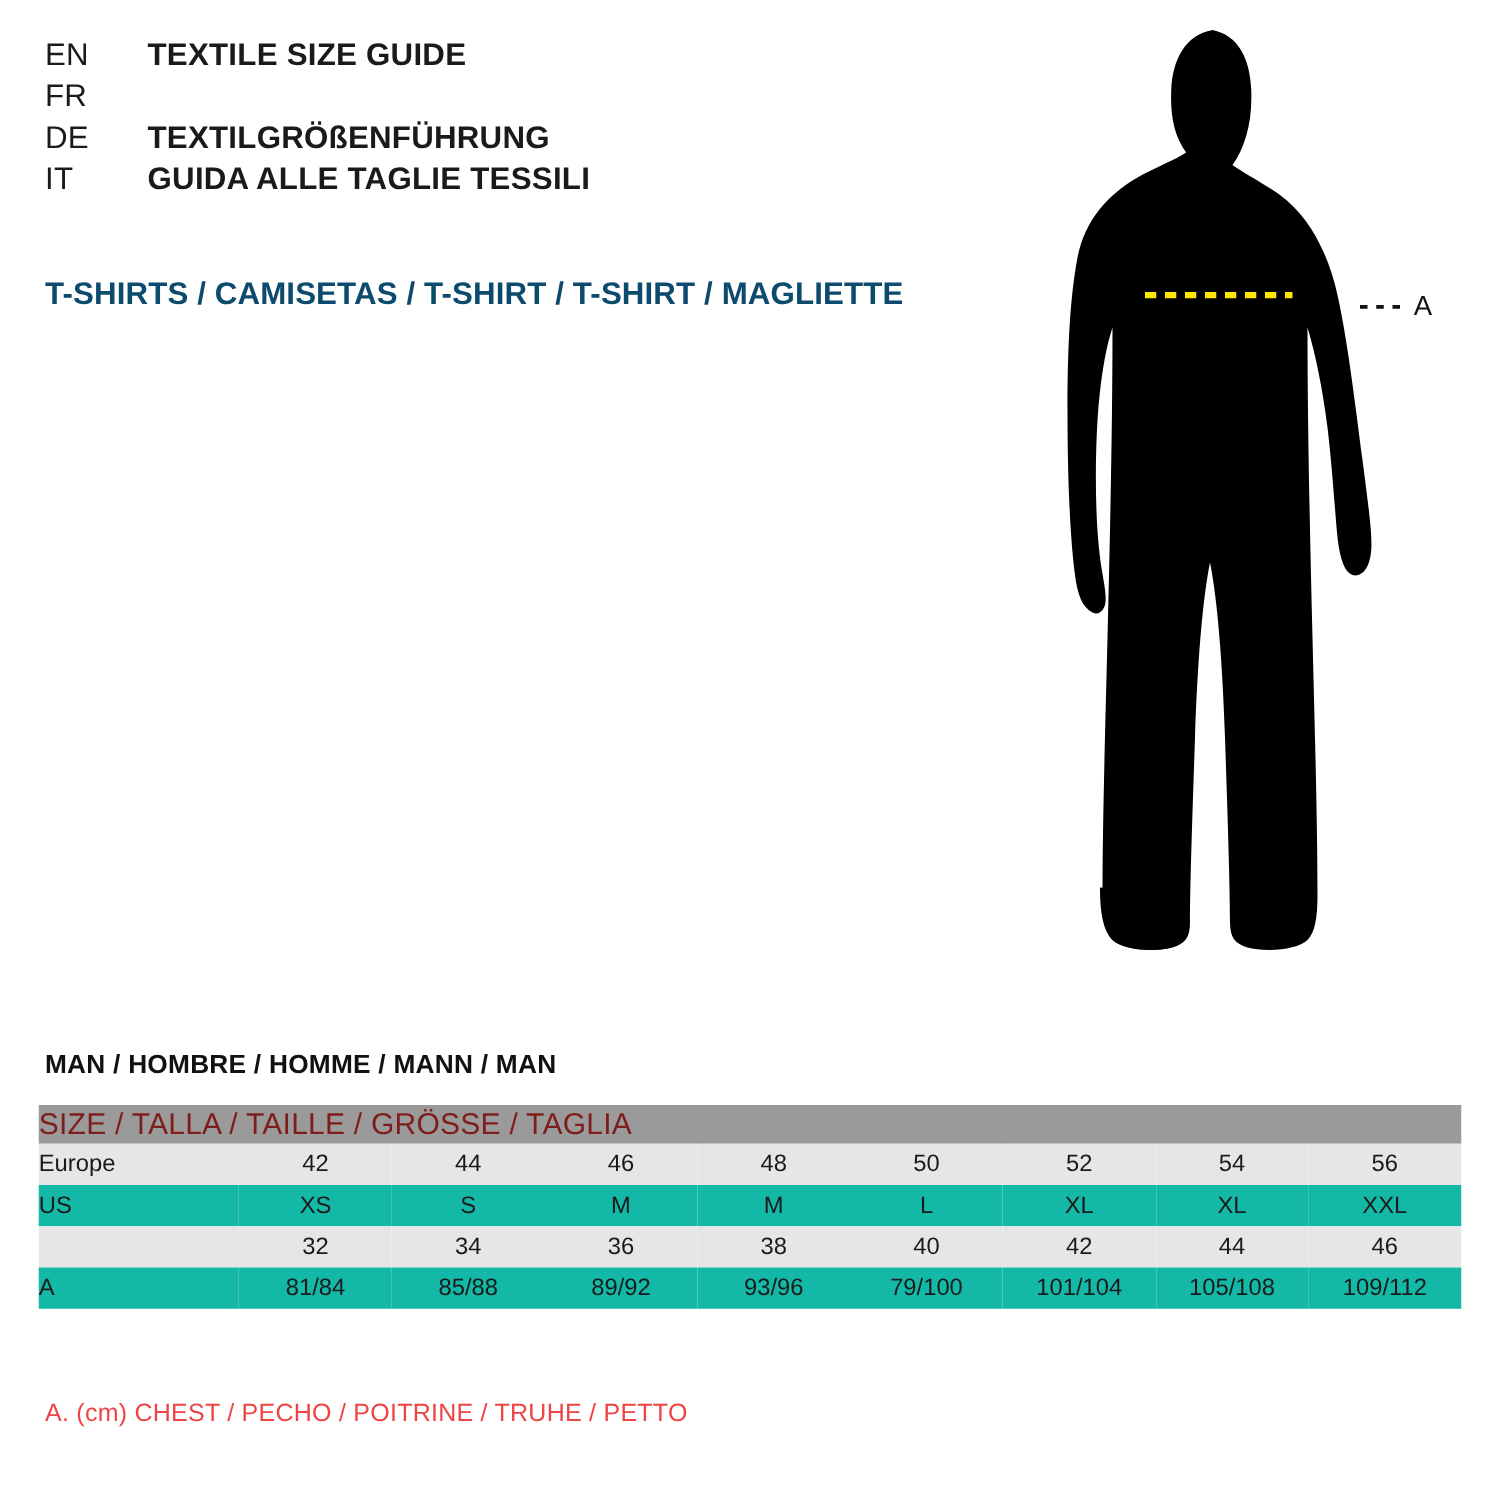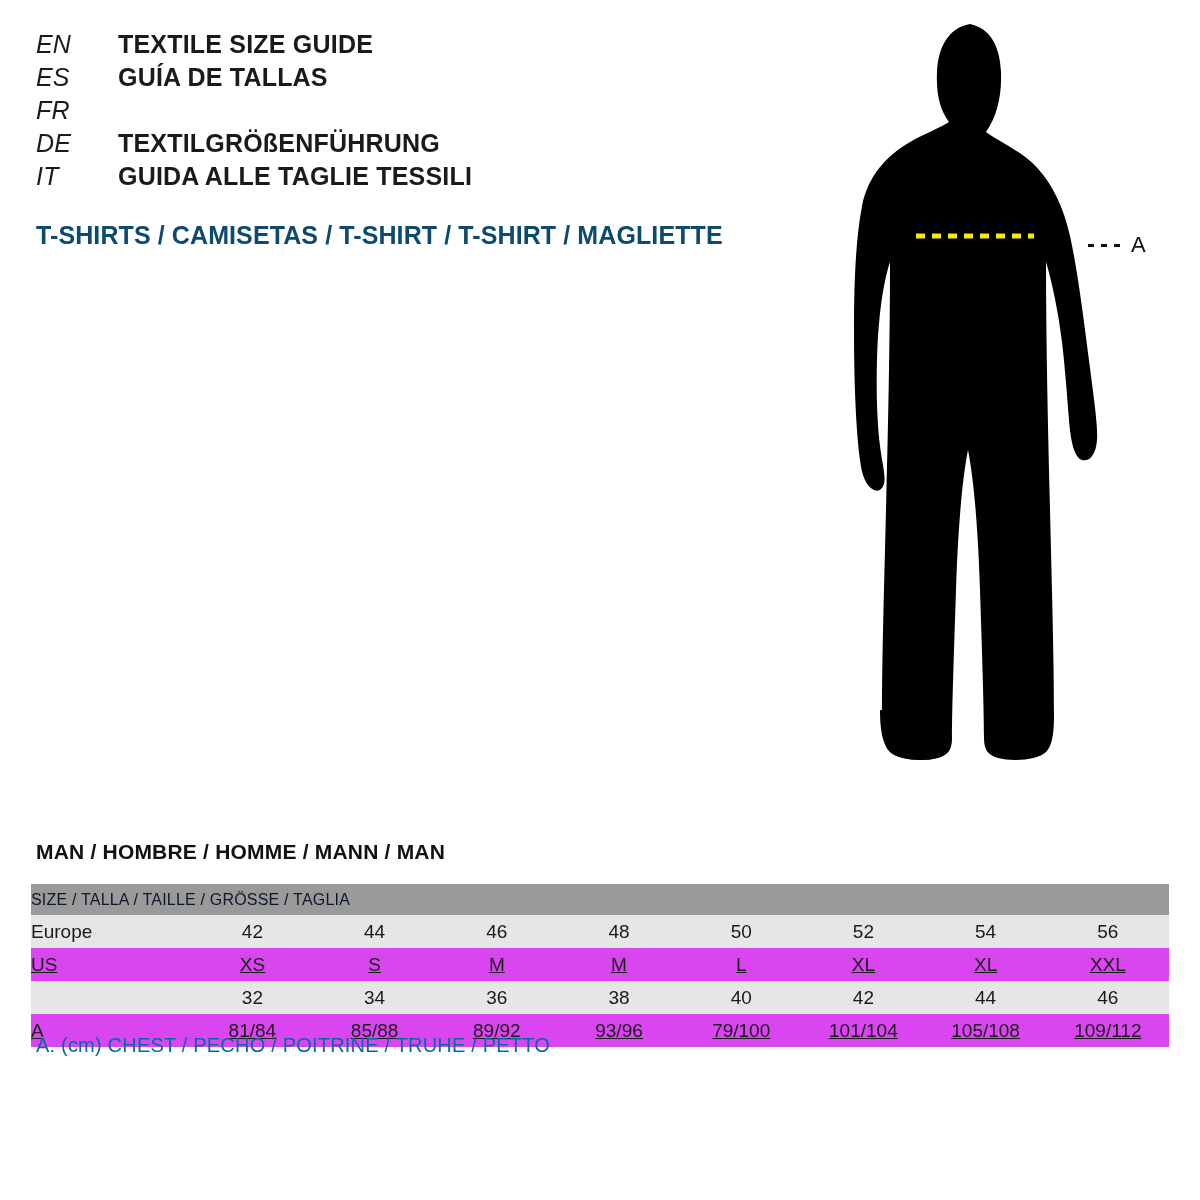--- a/index.html
+++ b/index.html
@@ -27,21 +27,20 @@
     display: flex;
     align-items: baseline;
     font-size: 25px;
     line-height: 33px;
     letter-spacing: 0.2px;
     color: #1a1a1a;
   }
   .lang-code {
     width: 82px;
     flex: none;
-    font-style: italic;
   }
   .lang-text {
     flex: 1;
     font-weight: bold;
   }
 
   .category-block {
     position: absolute;
     left: 36px;
     top: 218px;
@@ -107,61 +106,56 @@
     font-size: 19px;
   }
   table.size-table td {
     padding: 0;
     height: 33px;
     vertical-align: middle;
     color: #1a1a1a;
   }
   tr.head-row td {
     background: #9a9a9a;
-    color: #0f172a;
-    font-size: 16px;
+    color: #7f1d1d;
+    font-size: 24px;
     letter-spacing: 0.2px;
     height: 31px;
   }
   tr.shade td {
     background: #e6e6e6;
   }
   tr.plain td {
-    background: #d946ef;
-    text-decoration: underline;
+    background: #14b8a6;
   }
   td.label-col {
     width: 160px;
     padding-left: 12px;
     text-align: left;
   }
   td.val {
     text-align: center;
     width: 122px;
   }
   .footnote {
     position: absolute;
     left: 36px;
-    top: 1034px;
+    top: 1120px;
     font-size: 20px;
-    color: #0369a1;
+    color: #ef4444;
     letter-spacing: 0.2px;
   }
 </style>
 </head>
 <body>
 
 <div class="lang-block">
   <div class="lang-row">
     <span class="lang-code">EN</span>
     <span class="lang-text">TEXTILE SIZE GUIDE</span>
-  </div>
-  <div class="lang-row">
-    <span class="lang-code">ES</span>
-    <span class="lang-text">GUÍA DE TALLAS</span>
   </div>
   <div class="lang-row">
     <span class="lang-code">FR</span>
   </div>
   <div class="lang-row">
     <span class="lang-code">DE</span>
     <span class="lang-text">TEXTILGRÖßENFÜHRUNG</span>
   </div>
   <div class="lang-row">
     <span class="lang-code">IT</span>

